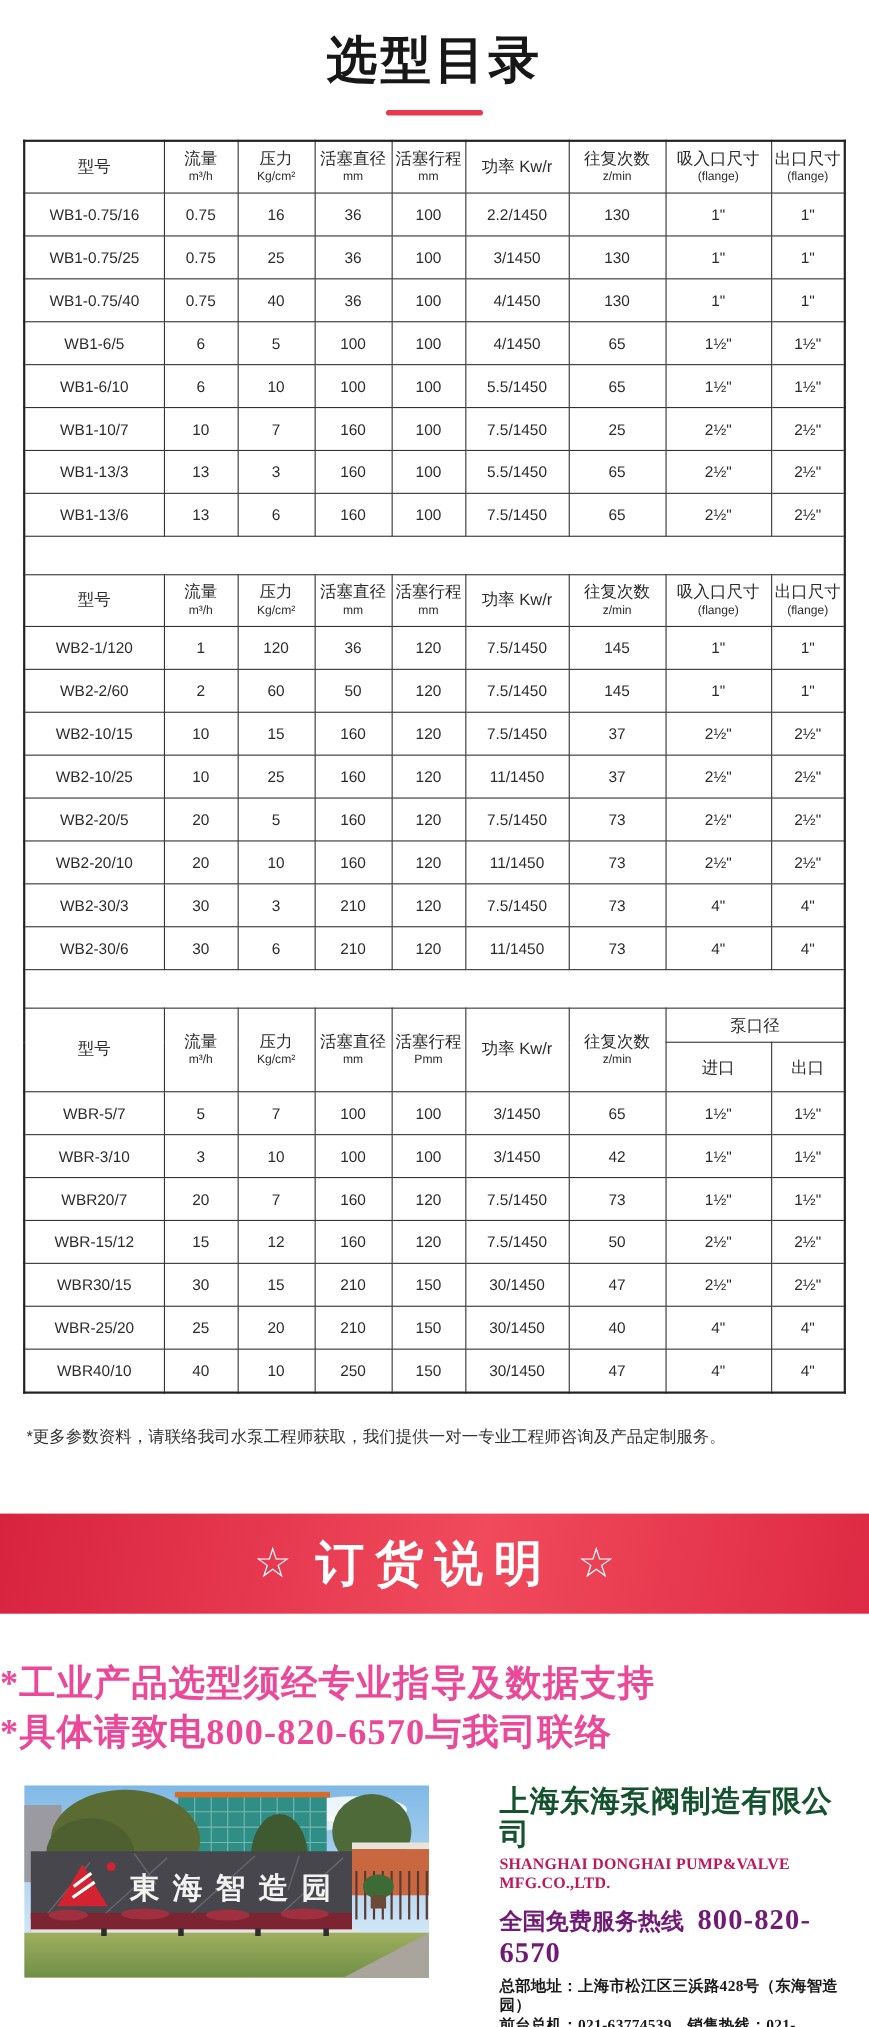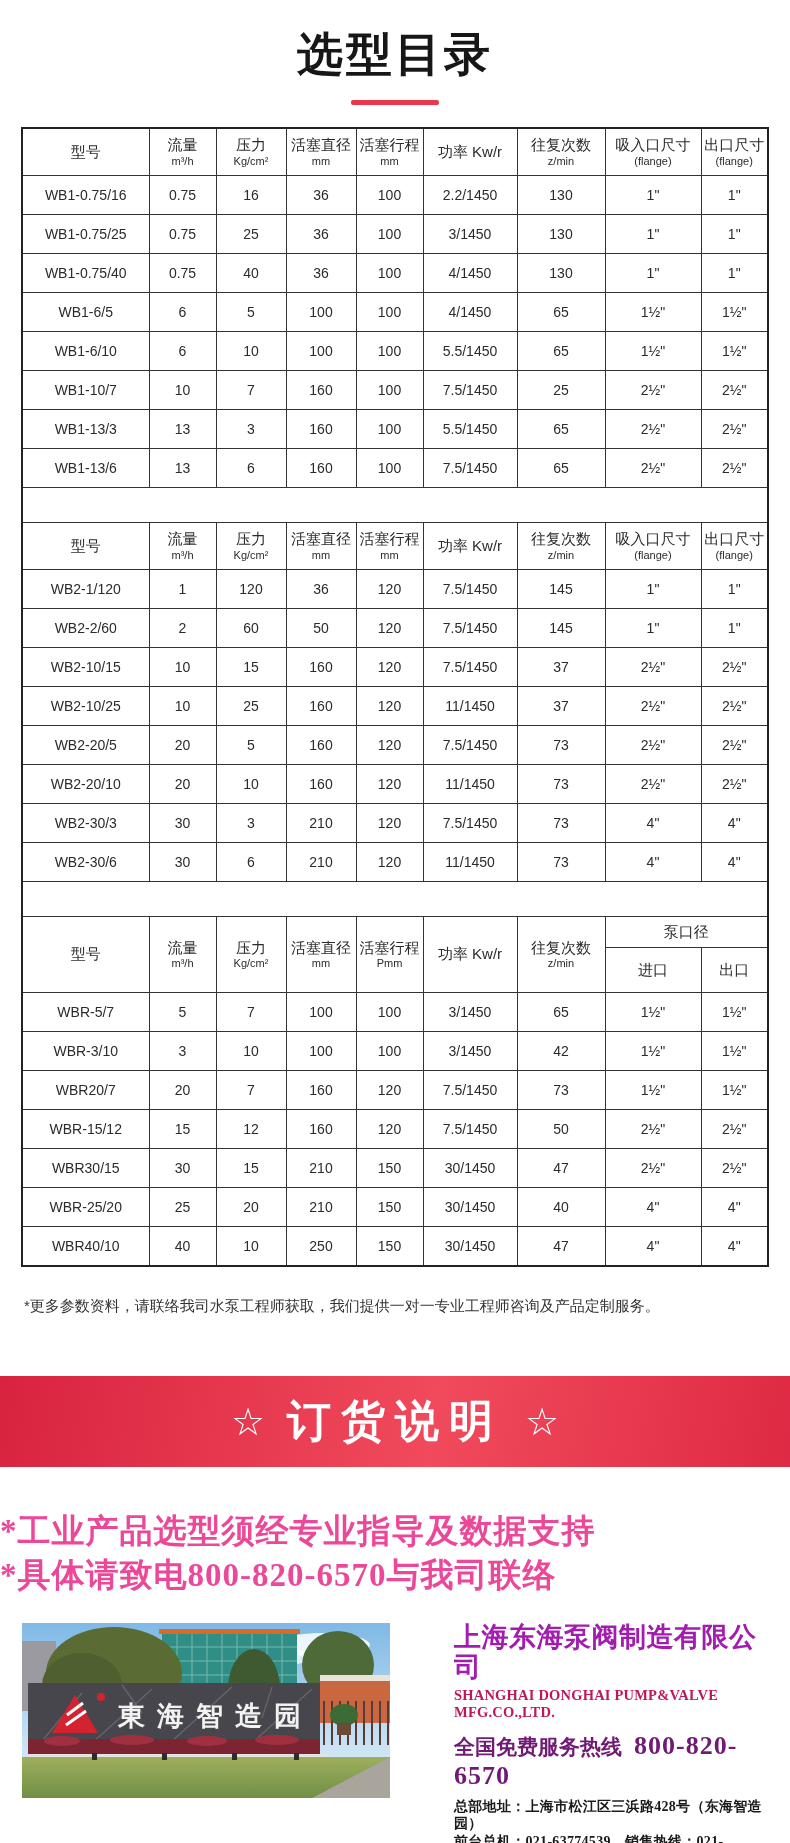--- a/index.html
+++ b/index.html
@@ -36,21 +36,21 @@
 
   
   .notices{margin-top:42px;text-align:left;font-family:"Liberation Serif",serif;
            font-weight:700;color:#ec4899;}
   .notices .notice-line{font-size:33px;line-height:1.34;letter-spacing:1px;}
 
   
   .footer{margin:26px 22px 0;display:flex;align-items:flex-start;}
   .photo{width:368px;height:175px;flex:none;display:block;}
   .company{margin-left:64px;flex:1;}
-  .company-cn{margin:0;font-size:27px;font-weight:900;color:#a21caf;letter-spacing:.5px;line-height:1.1;}
+  .company-cn{margin:0;font-size:27px;font-weight:900;color:#14532d;letter-spacing:.5px;line-height:1.1;}
   .company-en{margin-top:4px;font-family:"Liberation Serif",serif;font-weight:700;font-size:14.5px;
               color:#be185d;letter-spacing:.2px;}
   .hotline{margin-top:10px;font-family:"Liberation Serif",serif;font-weight:700;color:#701a75;}
   .hotline .lbl{font-size:21px;}
   .hotline .num{font-size:26px;margin-left:8px;letter-spacing:1px;}
   .contacts{margin-top:7px;font-family:"Liberation Serif",serif;font-weight:700;color:#1a1a1a;}
   .contacts .contact-line{font-size:14px;line-height:17.6px;letter-spacing:.3px;}
 </style>
 </head>
 <body>

